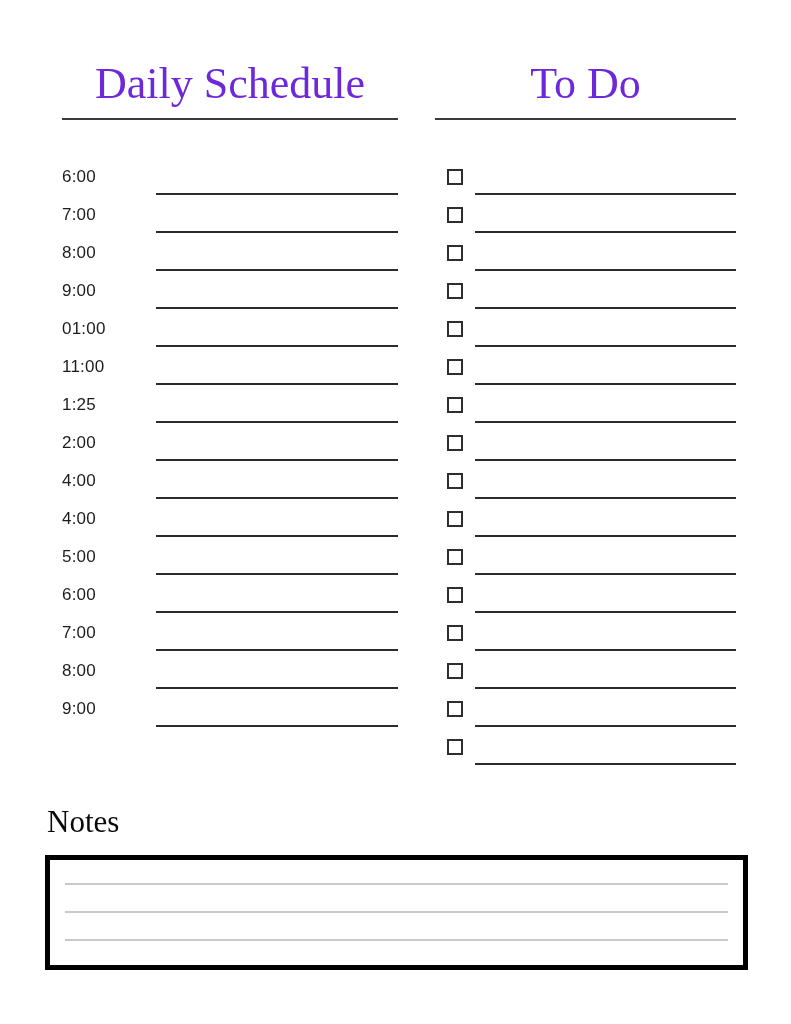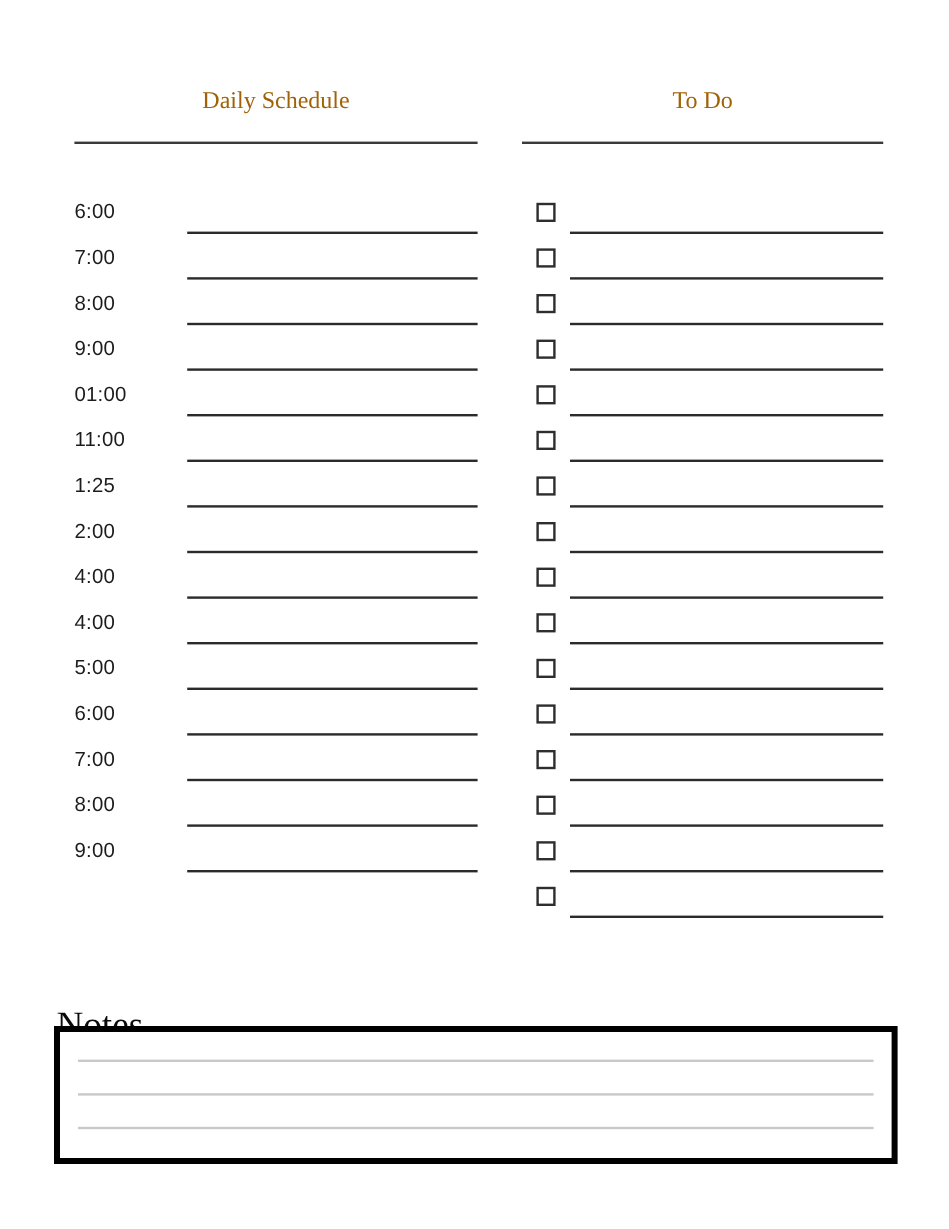--- a/index.html
+++ b/index.html
@@ -20,23 +20,23 @@
     left: 0; top: 0;
     width: 791px;
     height: 1024px;
     background: #ffffff;
   }
 
   
   .col-head {
     position: absolute;
     font-family: "Liberation Serif", serif;
-    font-size: 20px;
+    font-size: 44px;
     font-weight: 400;
-    color: #a16207;
+    color: #6d28d9;
     text-align: center;
     line-height: 40px;
     white-space: nowrap;
   }
   #schedule-heading { left: 62px;  top: 64px;  width: 336px; }
   #todo-heading     { left: 435px; top: 64px;  width: 301px; }
 
   .head-rule {
     position: absolute;
     height: 0;
@@ -111,21 +111,20 @@
   #notes-heading {
     position: absolute;
     left: 47px;
     top: 803px;
     font-family: "Liberation Serif", serif;
     font-size: 31px;
     font-weight: 400;
     color: #0a0a0a;
     line-height: 38px;
     white-space: nowrap;
-    margin-top: 32px;
   }
   #notes-box {
     position: absolute;
     left: 45px;
     top: 855px;
     width: 703px;
     height: 115px;
     border: 5px solid #000000;
     background: #ffffff;
     box-sizing: border-box;

